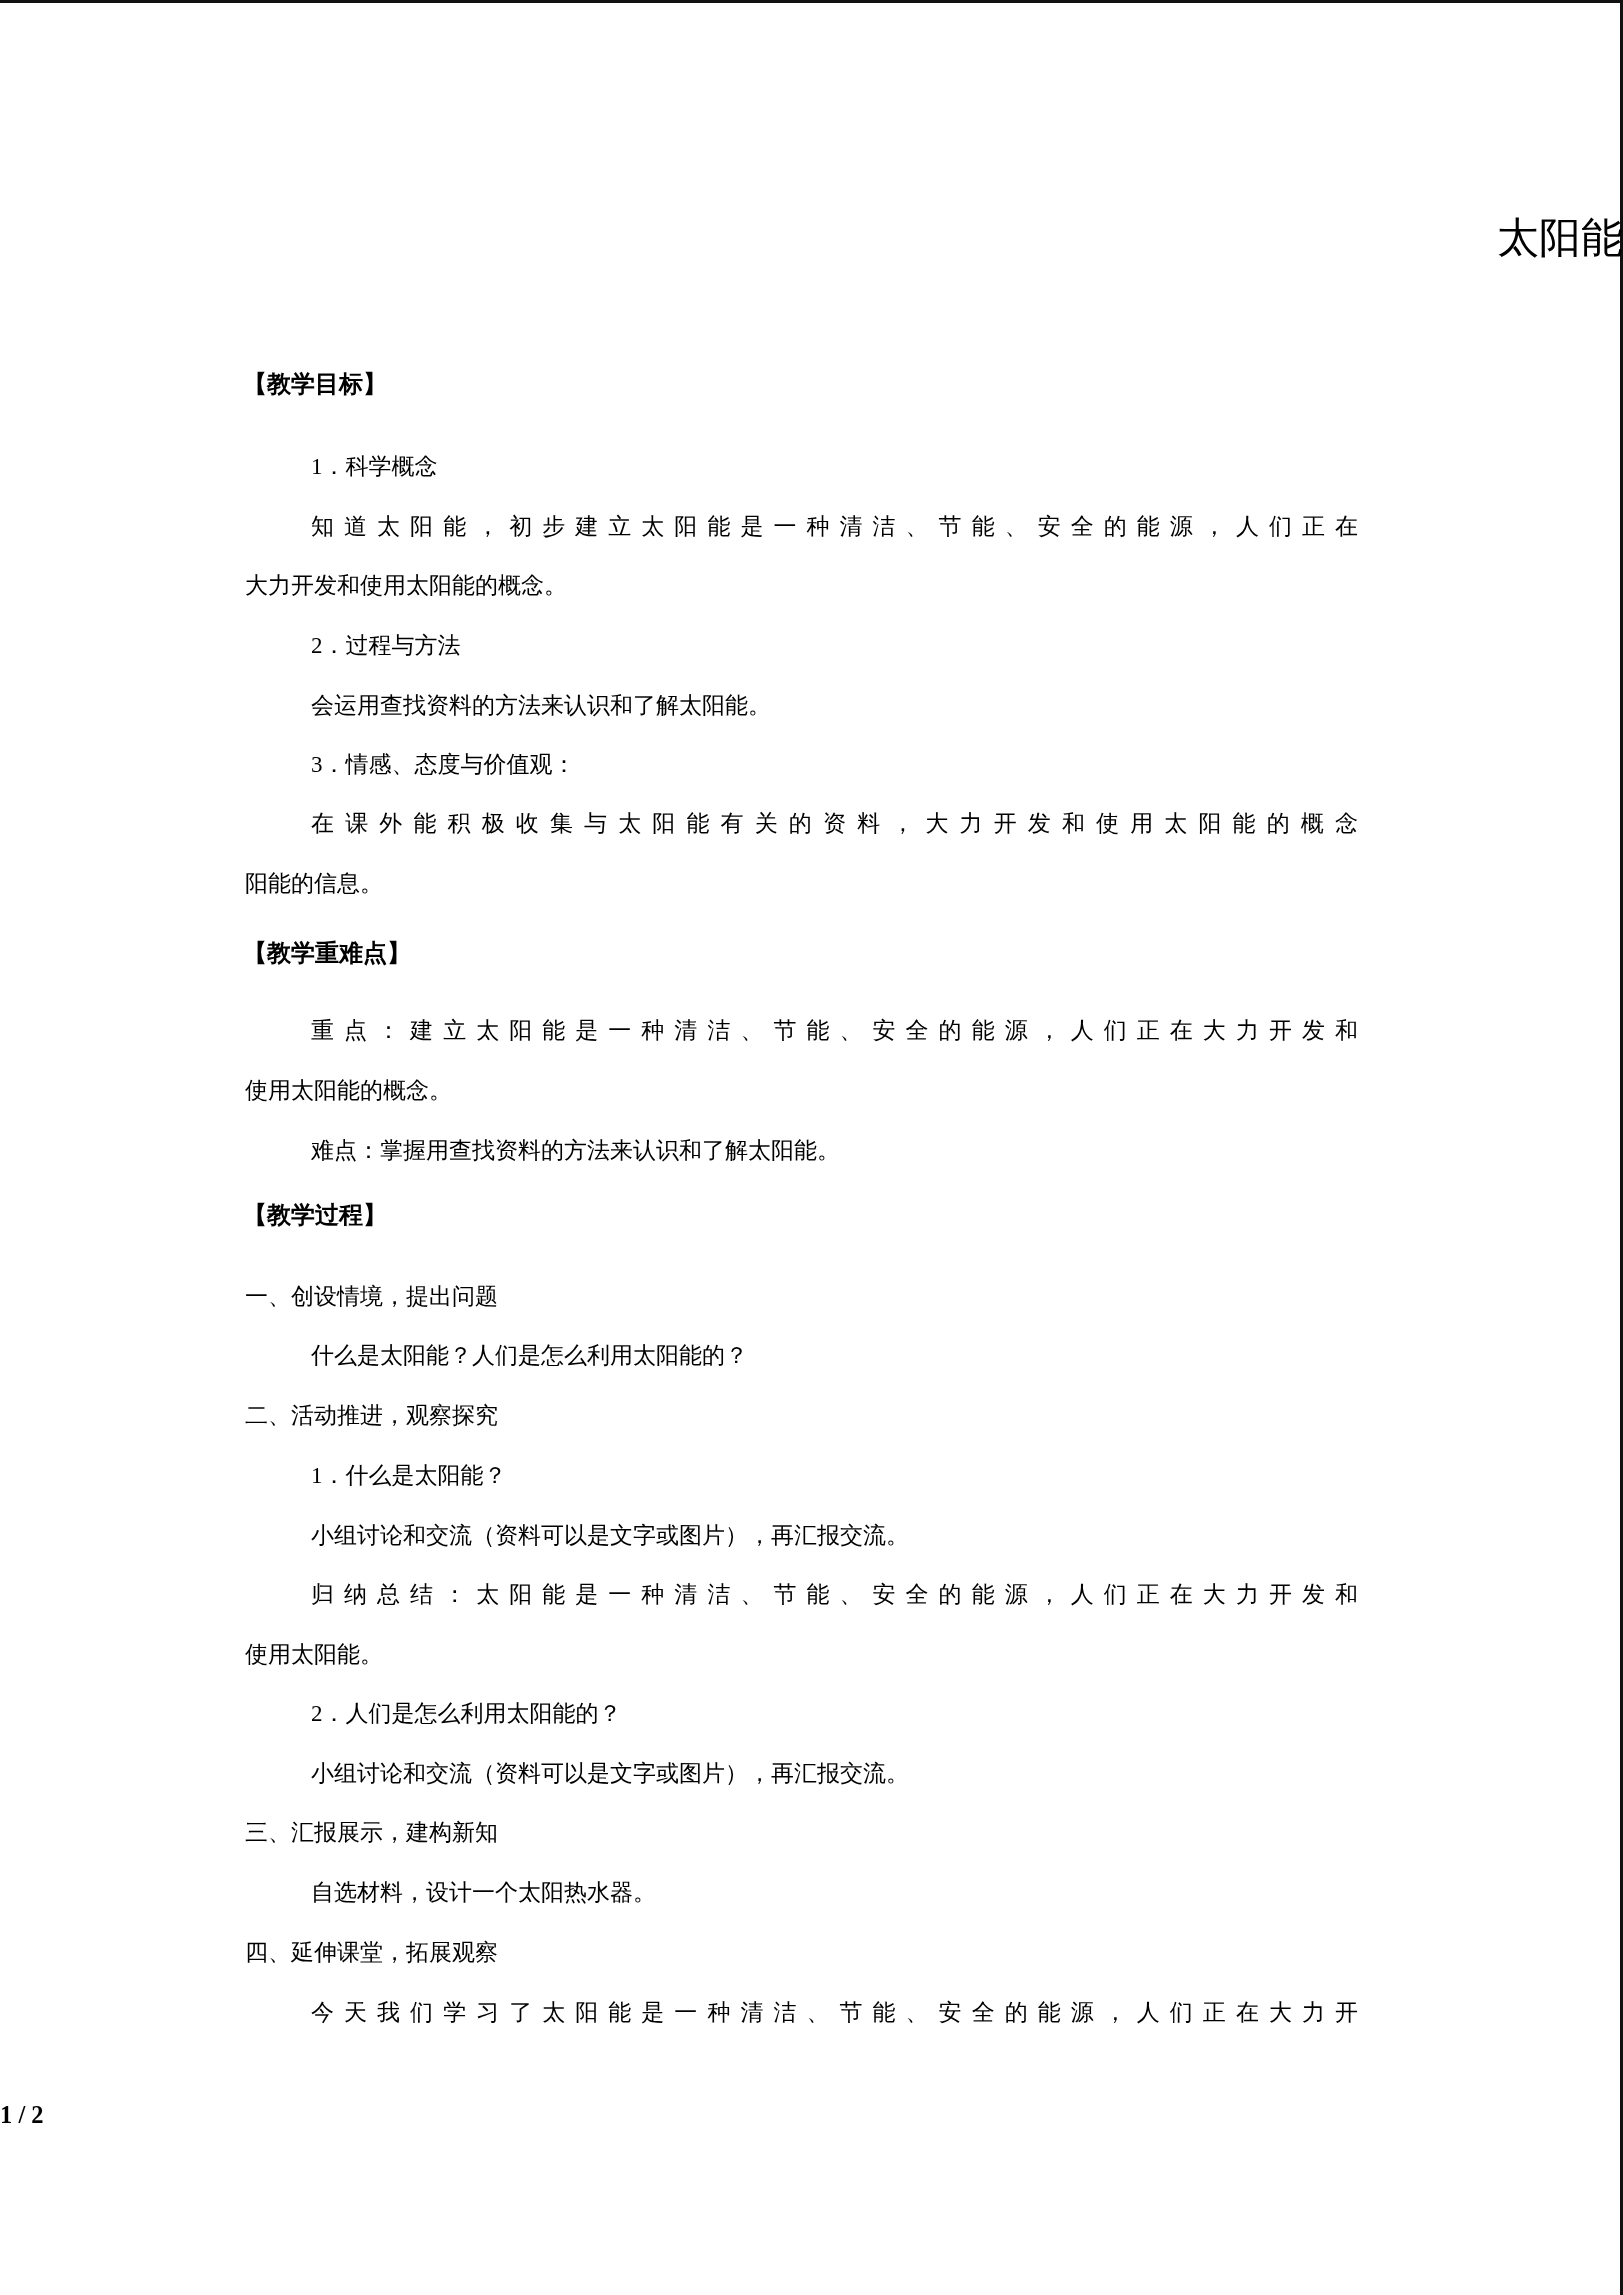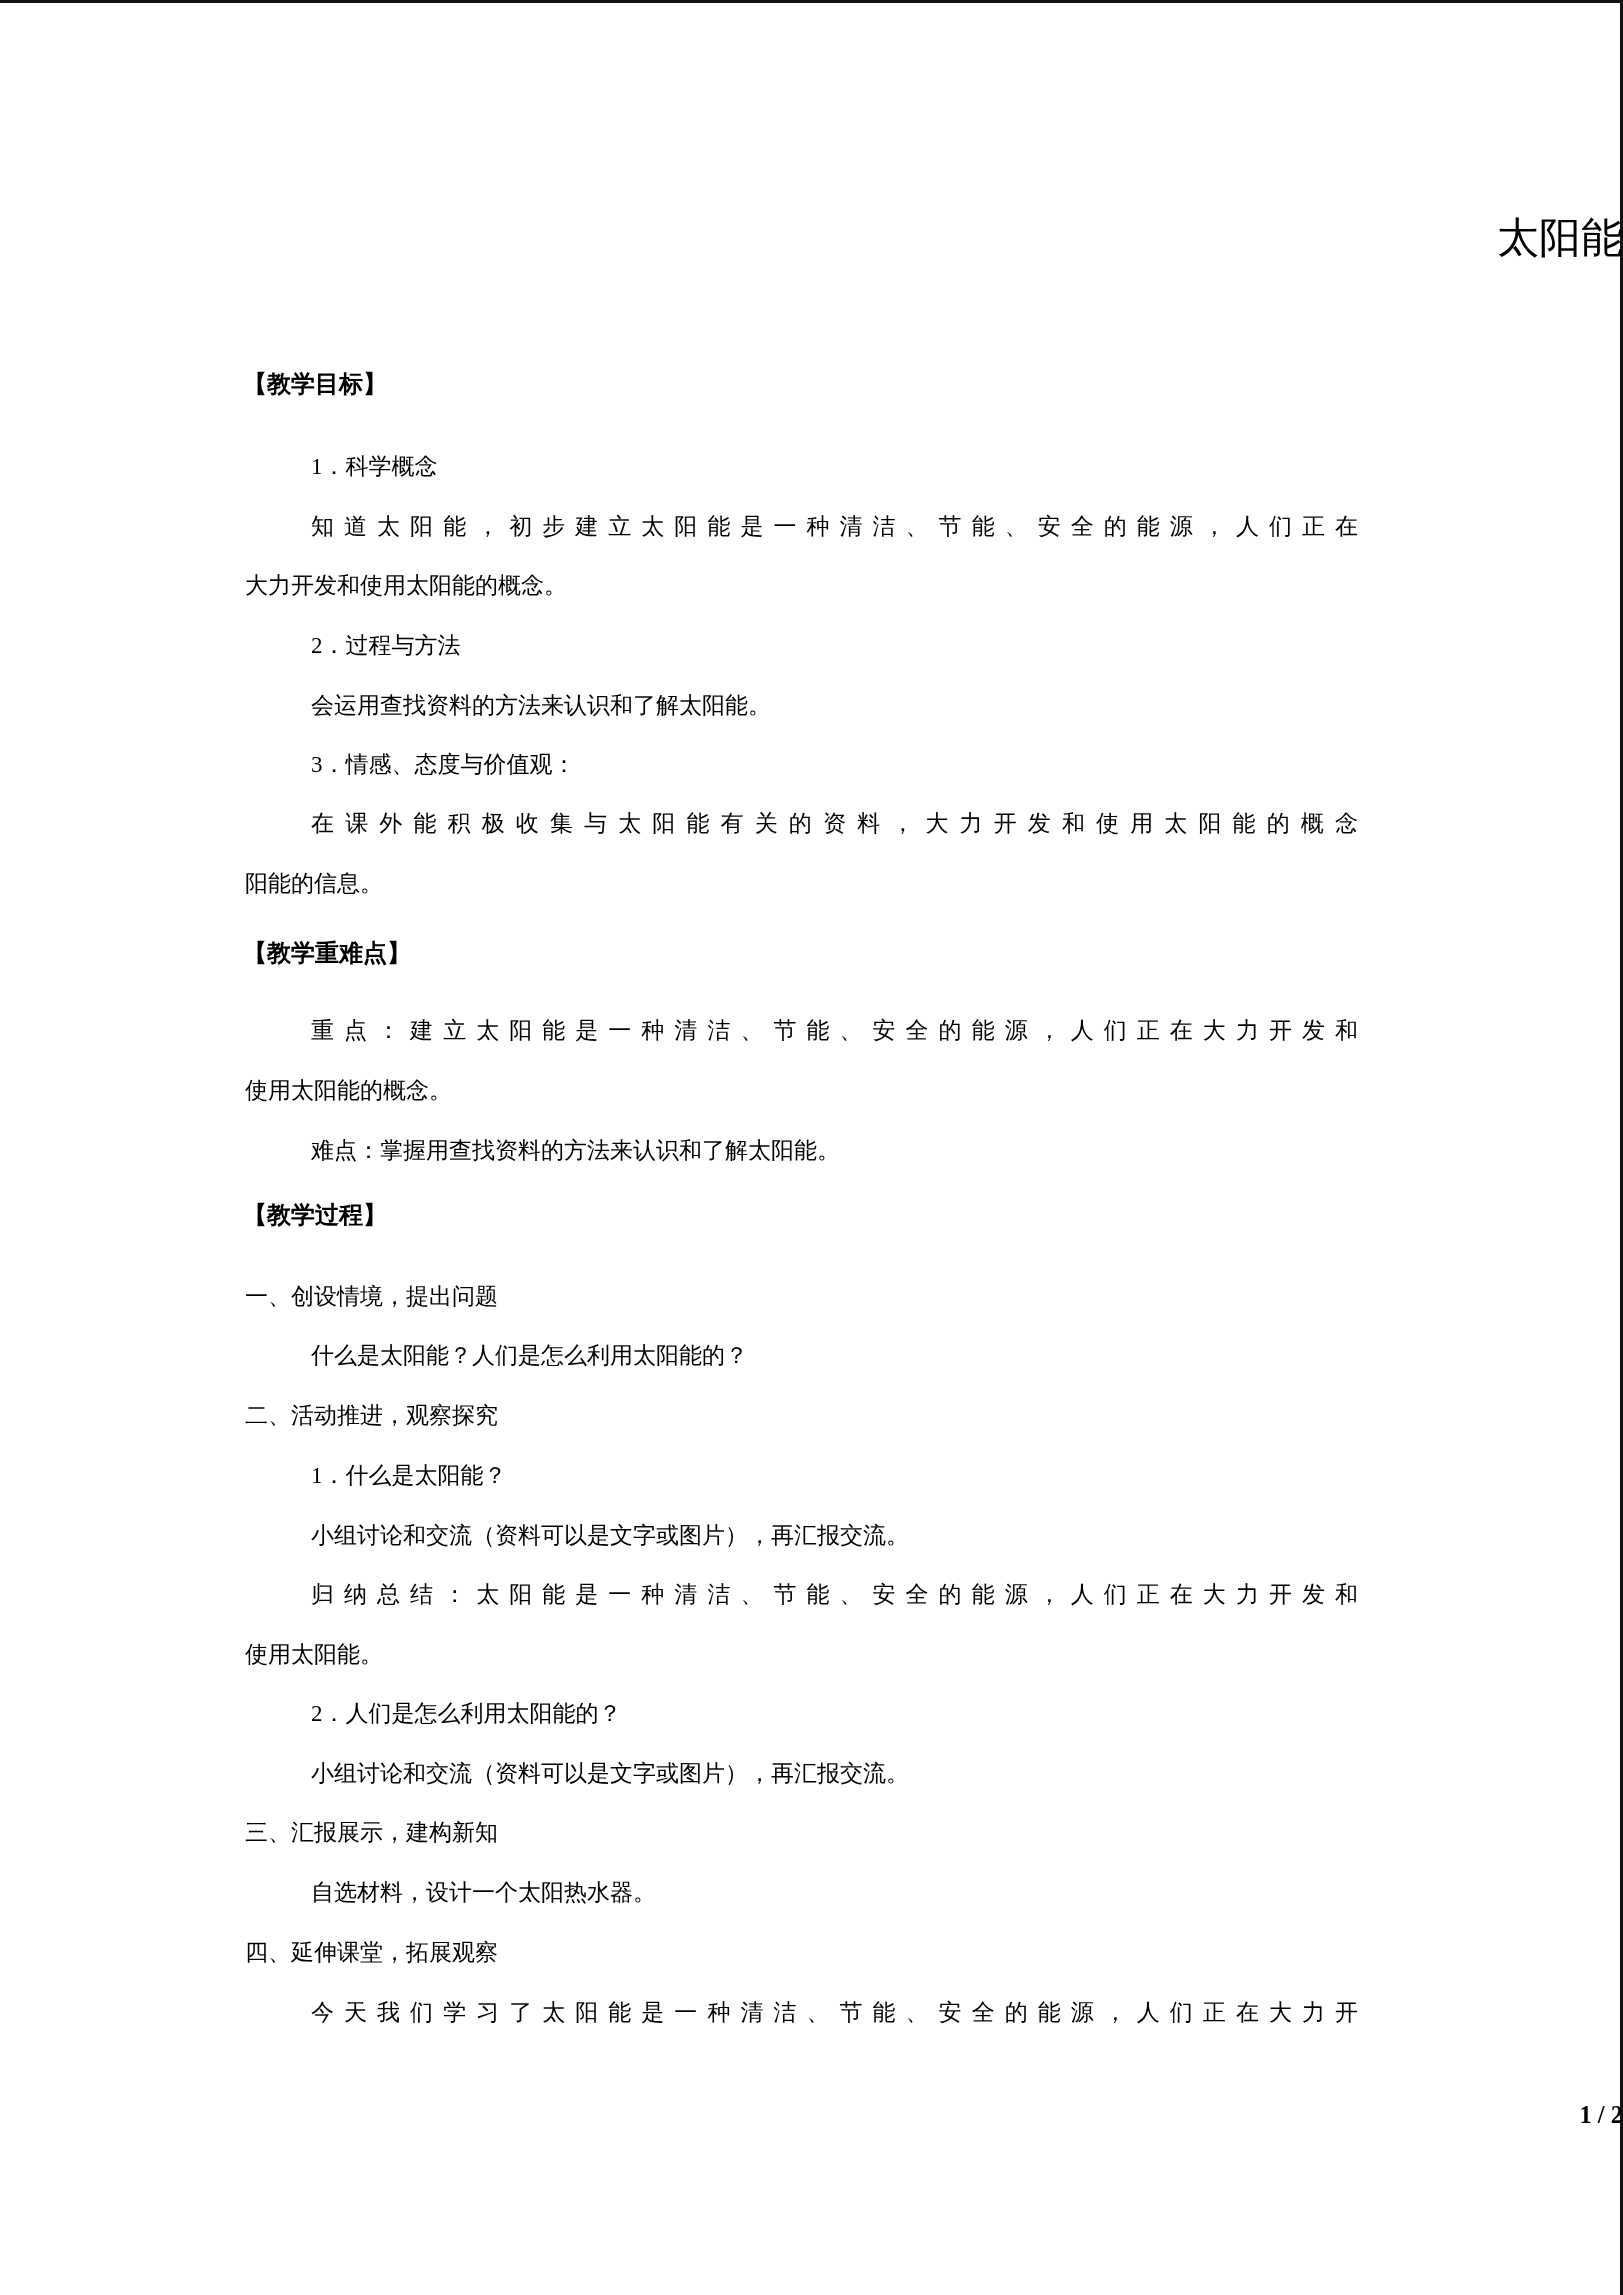--- a/index.html
+++ b/index.html
@@ -55,21 +55,21 @@
   .line.full {
     
     text-align: justify;
     text-align-last: justify;
   }
   .line.full.indent { width: 1047px; }
   .page-number {
     position: absolute;
     left: 0; width: 1623px;
     top: 2100px;
-    text-align: right;
+    text-align: left;
     font-size: 24.5px;
     line-height: 30px;
     font-weight: bold;
     font-family: "Liberation Serif", serif;
   }
 </style>
 </head>
 <body>
 
 <div class="frame-top"></div>

